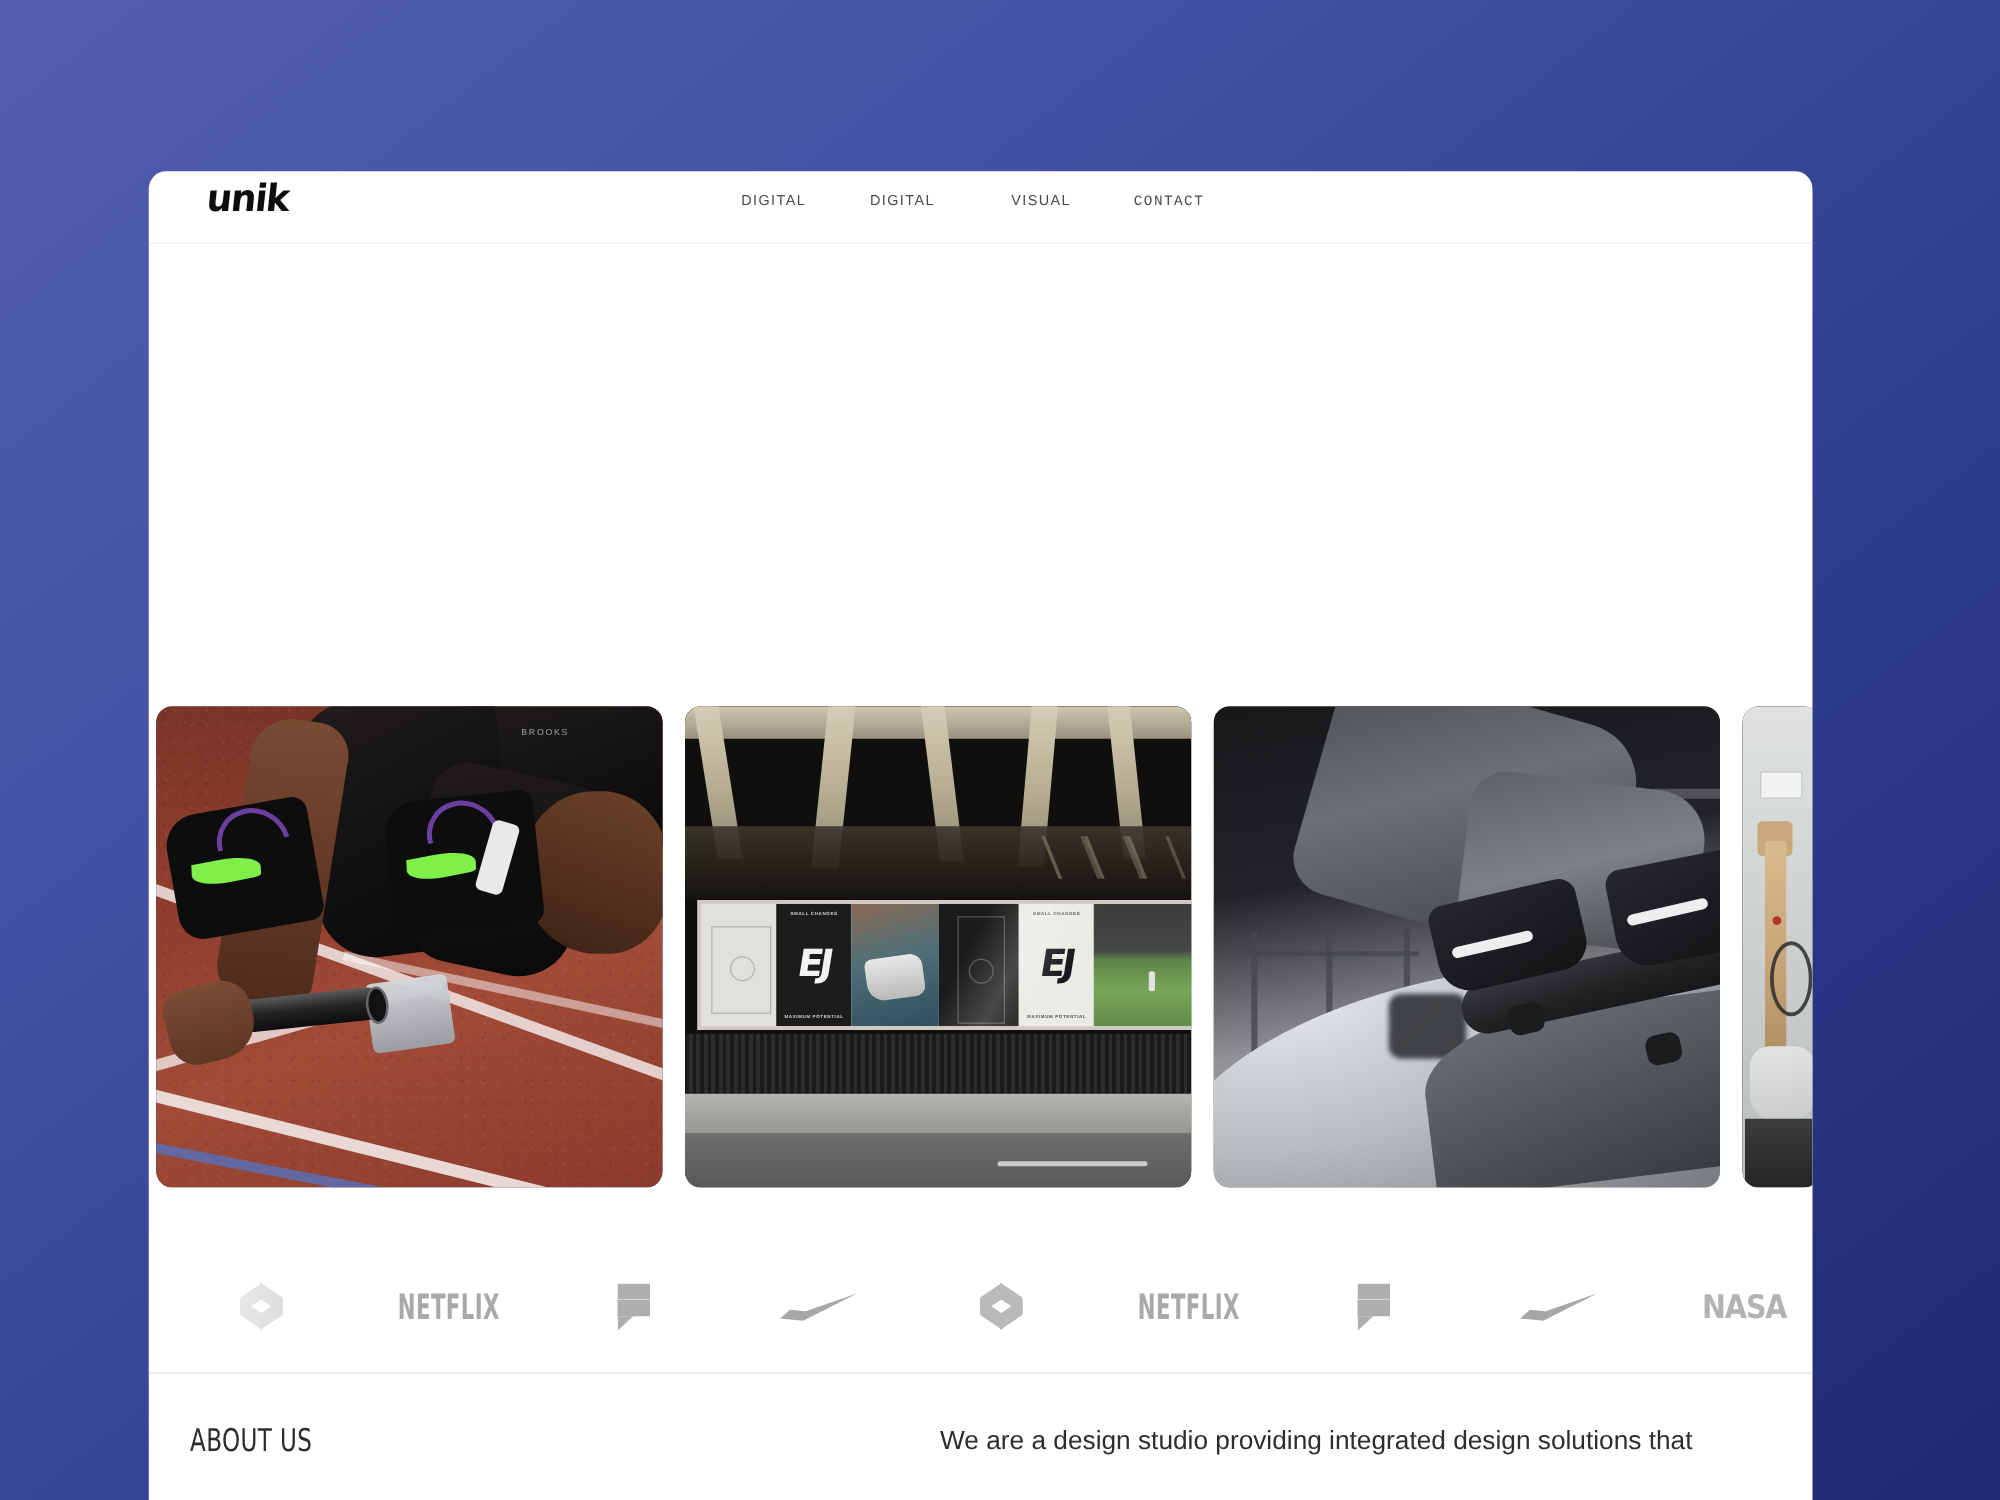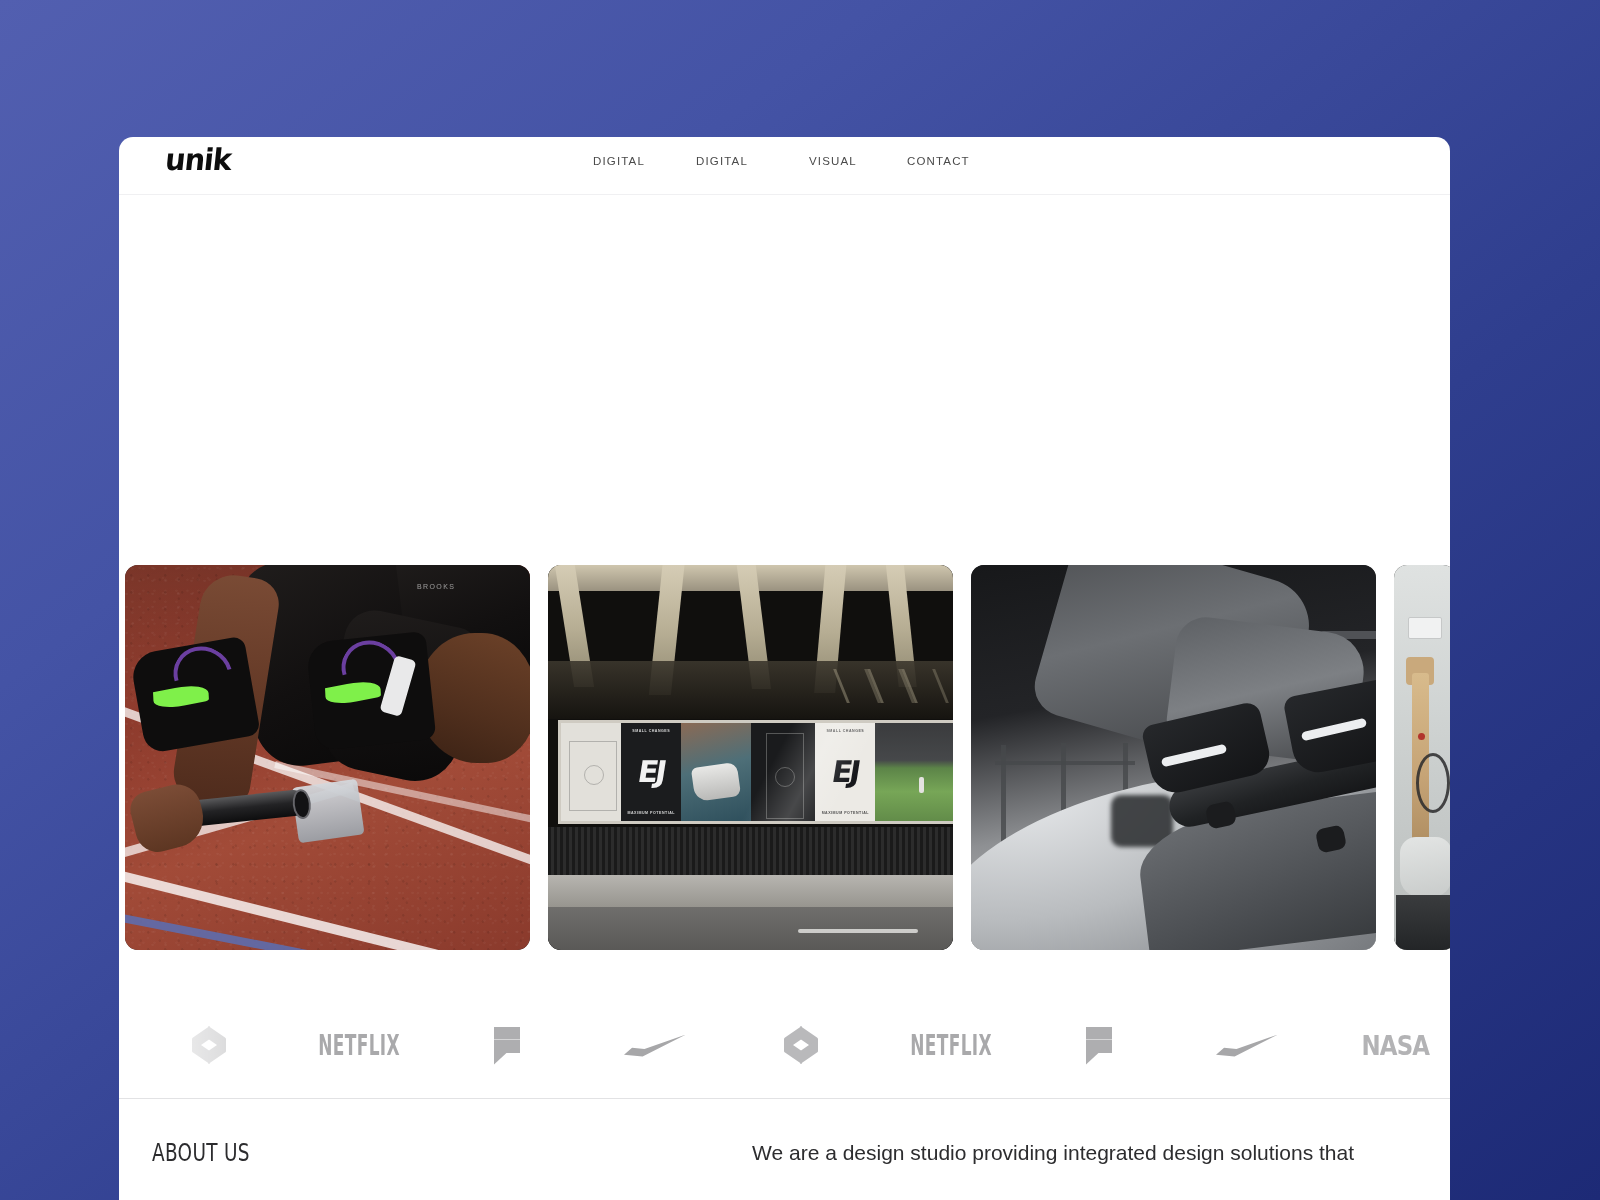--- a/index.html
+++ b/index.html
@@ -64,21 +64,21 @@
     font-size: 11.5px;
     letter-spacing: 1.15px;
     color: #4a4a4a;
     text-decoration: none;
     white-space: nowrap;
     cursor: pointer;
   }
   .nav-item:nth-child(1) { width: 103px; }
   .nav-item:nth-child(2) { width: 113px; }
   .nav-item:nth-child(3) { width: 98px; }
-  .nav-item:nth-child(4) { width: 80px; }
+  .nav-item:nth-child(4) { width: 80px; font-family: Liberation Mono, monospace; }
 
   
   .hero {
     padding-top: 125px;
     padding-bottom: 60px;
     text-align: center;
   }
 
   .hero-title {
     font-size: 52px;

